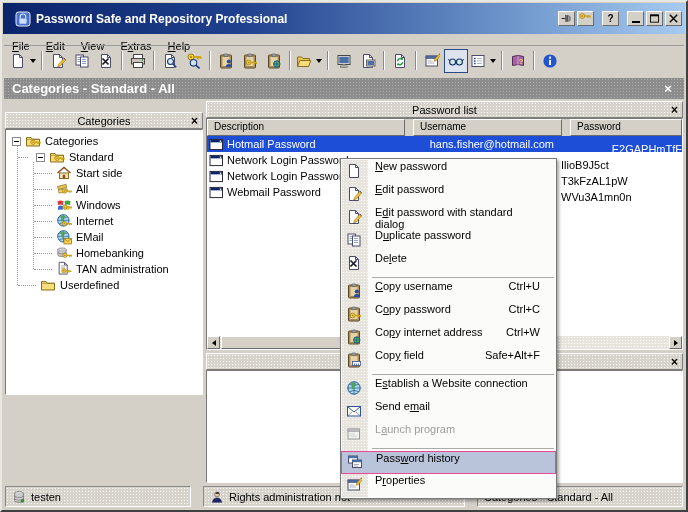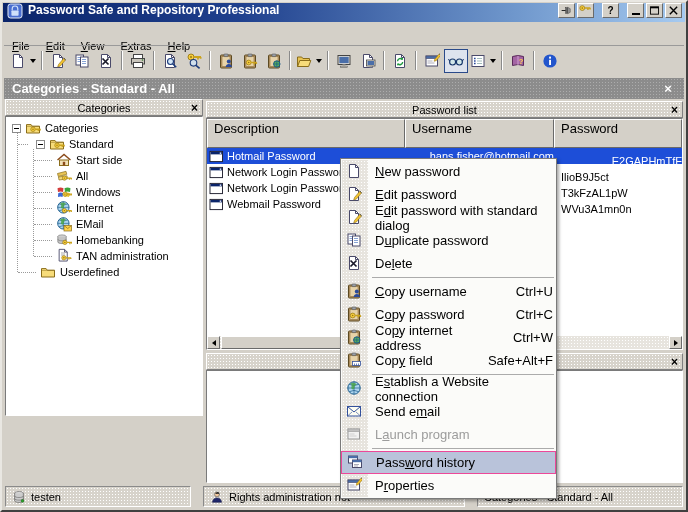--- a/index.html
+++ b/index.html
@@ -8,23 +8,23 @@
   #window{position:absolute;left:0;top:0;width:688px;height:512px;background:#d4d0c8;
     border:2px solid;border-color:#e9e7e2 #404040 #404040 #e9e7e2;}
   .dither{background-color:#d7d3cb;background-image:radial-gradient(#ffffff 22%,rgba(0,0,0,0) 24%);background-size:3px 3px;}
   .dither-light{background-color:#e7e4de;background-image:radial-gradient(#ffffff 24%,rgba(0,0,0,0) 26%);background-size:3px 3px;}
   .dither-dark{background-color:#8c8c8c;background-image:radial-gradient(rgba(255,255,255,.28) 22%,rgba(0,0,0,0) 24%);background-size:3px 3px;}
   svg.ic16{width:16px;height:16px;flex:none;}
   svg.ic14{width:14px;height:14px;flex:none;}
   svg.ic13{width:15px;height:13px;flex:none;}
 
   
-  #titlebar{position:absolute;left:1px;top:1px;right:1px;height:19px;
+  #titlebar{position:absolute;left:1px;top:1px;right:1px;height:31px;
     background:linear-gradient(90deg,#0a246a 0%,#20418e 35%,#6f97cc 75%,#a6caf0 100%);
-    display:flex;align-items:flex-start;padding-left:4px;color:#fff;}
+    display:flex;align-items:center;padding-left:12px;color:#fff;}
   #titlebar .ttl{font-size:12px;font-weight:bold;margin-left:5px;white-space:nowrap;}
   #titlebuttons{margin-left:auto;display:flex;align-items:center;gap:2px;padding-right:3px;}
   .tbtn{width:17px;height:15px;background:#d4d0c8;border:1px solid;border-color:#ffffff #6a6a6a #6a6a6a #ffffff;
     display:flex;align-items:center;justify-content:center;font-size:10px;font-weight:bold;color:#000;}
   .tbtn svg{width:13px;height:13px;}
   .tgap{width:4px;}
   .glyph-min{width:8px;height:2px;background:#000;margin-top:7px;}
 
   
   #menubar{position:absolute;left:2px;top:24px;right:2px;height:19px;display:flex;align-items:center;font-size:11px;}
@@ -40,40 +40,40 @@
   
   #caption{position:absolute;left:2px;top:76px;right:2px;height:21px;display:flex;align-items:center;
     color:#fff;font-size:13px;font-weight:bold;padding:0 8px;}
   #caption .cap-close{margin-left:auto;font-weight:bold;font-size:13px;color:#fff;width:16px;text-align:center;}
 
   
   .panel-head{height:17px;display:flex;align-items:center;font-size:11px;color:#000;
     border:1px solid;border-color:#ffffff #808080 #808080 #ffffff;position:relative;}
   .panel-head .ph-title{flex:1;text-align:center;}
   .panel-head .ph-close{position:absolute;right:4px;top:0;font-weight:bold;font-size:12px;line-height:16px;}
-  #cat-panel{position:absolute;left:3px;top:97px;width:198px;height:317px;}
+  #cat-panel{position:absolute;left:3px;top:110px;width:198px;height:283px;}
   #cat-body{position:absolute;left:0;top:17px;right:0;bottom:0;background:#fff;
     border:1px solid;border-color:#7a7a7a #ffffff #ffffff #7a7a7a;overflow:hidden;}
   #tree{position:absolute;inset:0;padding-top:3px;font-size:11px;}
   .trow{position:relative;height:16px;display:flex;align-items:center;gap:4px;white-space:nowrap;}
   .trow .exp{width:9px;height:9px;background:#fff;border:1px solid #8a8a8a;flex:none;position:relative;}
   .trow .exp::after{content:"";position:absolute;left:1px;right:1px;top:3px;border-top:1px solid #000;}
   .l0{padding-left:6px;}
   .l1s{padding-left:30px;}
   .l1s::before{content:"";position:absolute;left:12px;top:8px;width:10px;border-top:1px dotted #9a9a9a;}
   .l2{padding-left:50px;}
   .l2::before{content:"";position:absolute;left:28px;top:8px;width:18px;border-top:1px dotted #9a9a9a;}
   .l1u{padding-left:34px;}
   .l1u::before{content:"";position:absolute;left:12px;top:8px;width:18px;border-top:1px dotted #9a9a9a;}
   .vguide{position:absolute;width:0;border-left:1px dotted #9a9a9a;}
 
   #pw-panel{position:absolute;left:204px;top:99px;right:3px;height:249px;}
   #pw-body{position:absolute;left:0;top:17px;right:0;bottom:0;background:#fff;
     border:1px solid;border-color:#7a7a7a #ffffff #ffffff #7a7a7a;overflow:hidden;}
-  #pw-cols{display:flex;height:29px;background:#d4d0c8;font-size:13px;}
+  #pw-cols{display:flex;height:17px;background:#d4d0c8;font-size:10px;gap:8px;}
   .hc{border:1px solid;border-color:#ffffff #6a6a6a #6a6a6a #ffffff;padding:1px 0 0 6px;overflow:hidden;white-space:nowrap;}
   .hc1{width:198px;}.hc2{width:149px;}.hc3{flex:1;}
   .lrow{display:flex;height:16px;align-items:center;font-size:11px;white-space:nowrap;}
   .lrow .c1{width:198px;display:flex;align-items:center;gap:3px;padding-left:2px;overflow:hidden;}
   .lrow .c2{width:149px;padding-left:8px;overflow:hidden;}
   .lrow .c3{flex:1;padding-left:7px;overflow:hidden;margin-top:10px;}
   .lrow.sel{background:#1d4ed8;color:#fff;text-align:right;}
   #hscroll{position:absolute;left:0;bottom:0;right:0;height:13px;}
   .sb-btn{position:absolute;top:0;width:13px;height:13px;background:#d4d0c8;
     border:1px solid;border-color:#ffffff #6a6a6a #6a6a6a #ffffff;display:flex;align-items:center;justify-content:center;}
@@ -88,21 +88,21 @@
 
   
   #statusbar{position:absolute;left:3px;right:3px;top:484px;height:21px;display:flex;gap:12px;font-size:11px;}
   .seg{border:1px solid;border-color:#8a8a8a #ffffff #ffffff #8a8a8a;display:flex;align-items:center;gap:5px;padding:0 6px;overflow:hidden;white-space:nowrap;}
   .seg1{width:186px;}.seg2{width:262px;}.seg3{flex:1;}
 
   
   #ctxmenu{position:absolute;left:338px;top:156px;width:217px;z-index:50;background:#fbfbf9;
     border:1px solid #7a7a7a;box-shadow:2px 2px 3px rgba(0,0,0,.35);padding:1px 0;}
   #ctxmenu .gutter{position:absolute;left:1px;top:1px;bottom:1px;width:26px;}
-  .mi{position:relative;height:23px;display:flex;align-items:center;padding-left:34px;padding-right:3px;font-size:13px;color:#000;}
+  .mi{position:relative;height:23px;display:flex;align-items:flex-start;padding-left:34px;padding-right:16px;font-size:11px;color:#000;}
   .mi .ic{position:absolute;left:5px;top:3px;}
   .mi .sc{margin-left:auto;padding-left:12px;}
   .mi.hl{border:1px solid #ec4899;background:#b9c3da;}
   .mi.hl .ic{top:2px;}
   .mi.dis{color:#9c9c9c;}
   .msep{margin:2px 2px 2px 31px;border-top:1px solid #ababab;height:0;}
 </style>
 </head>
 <body>
 

